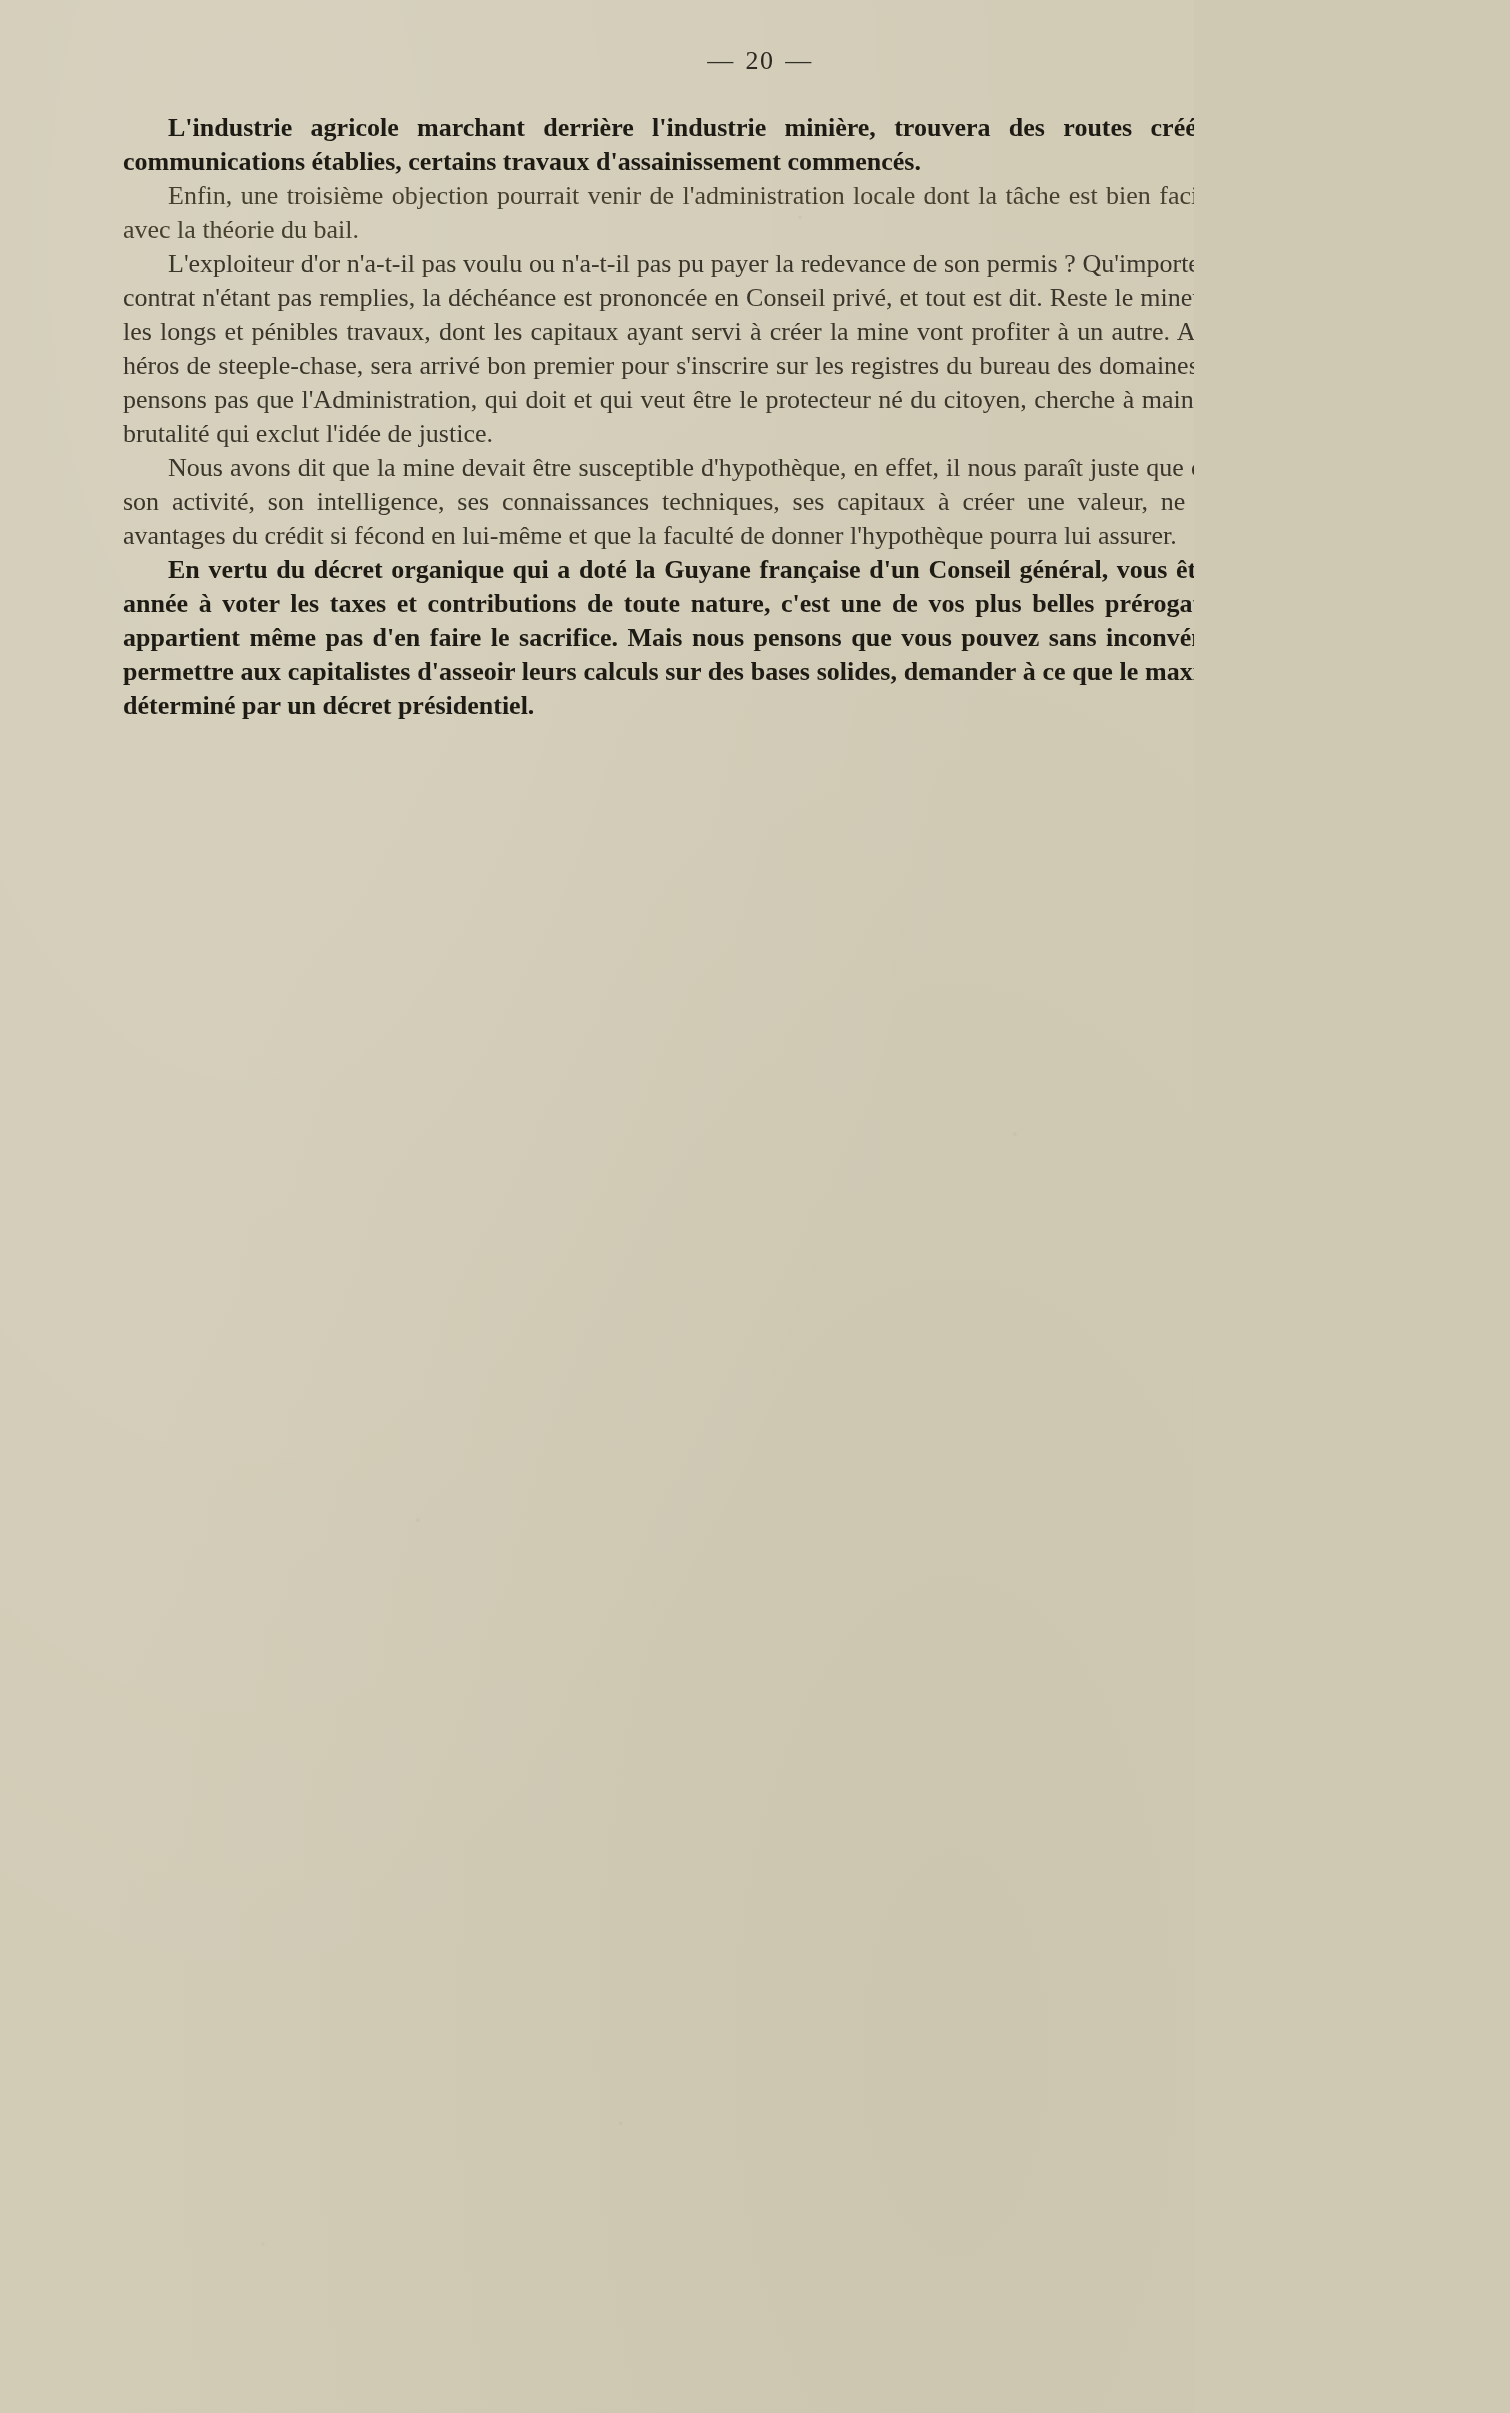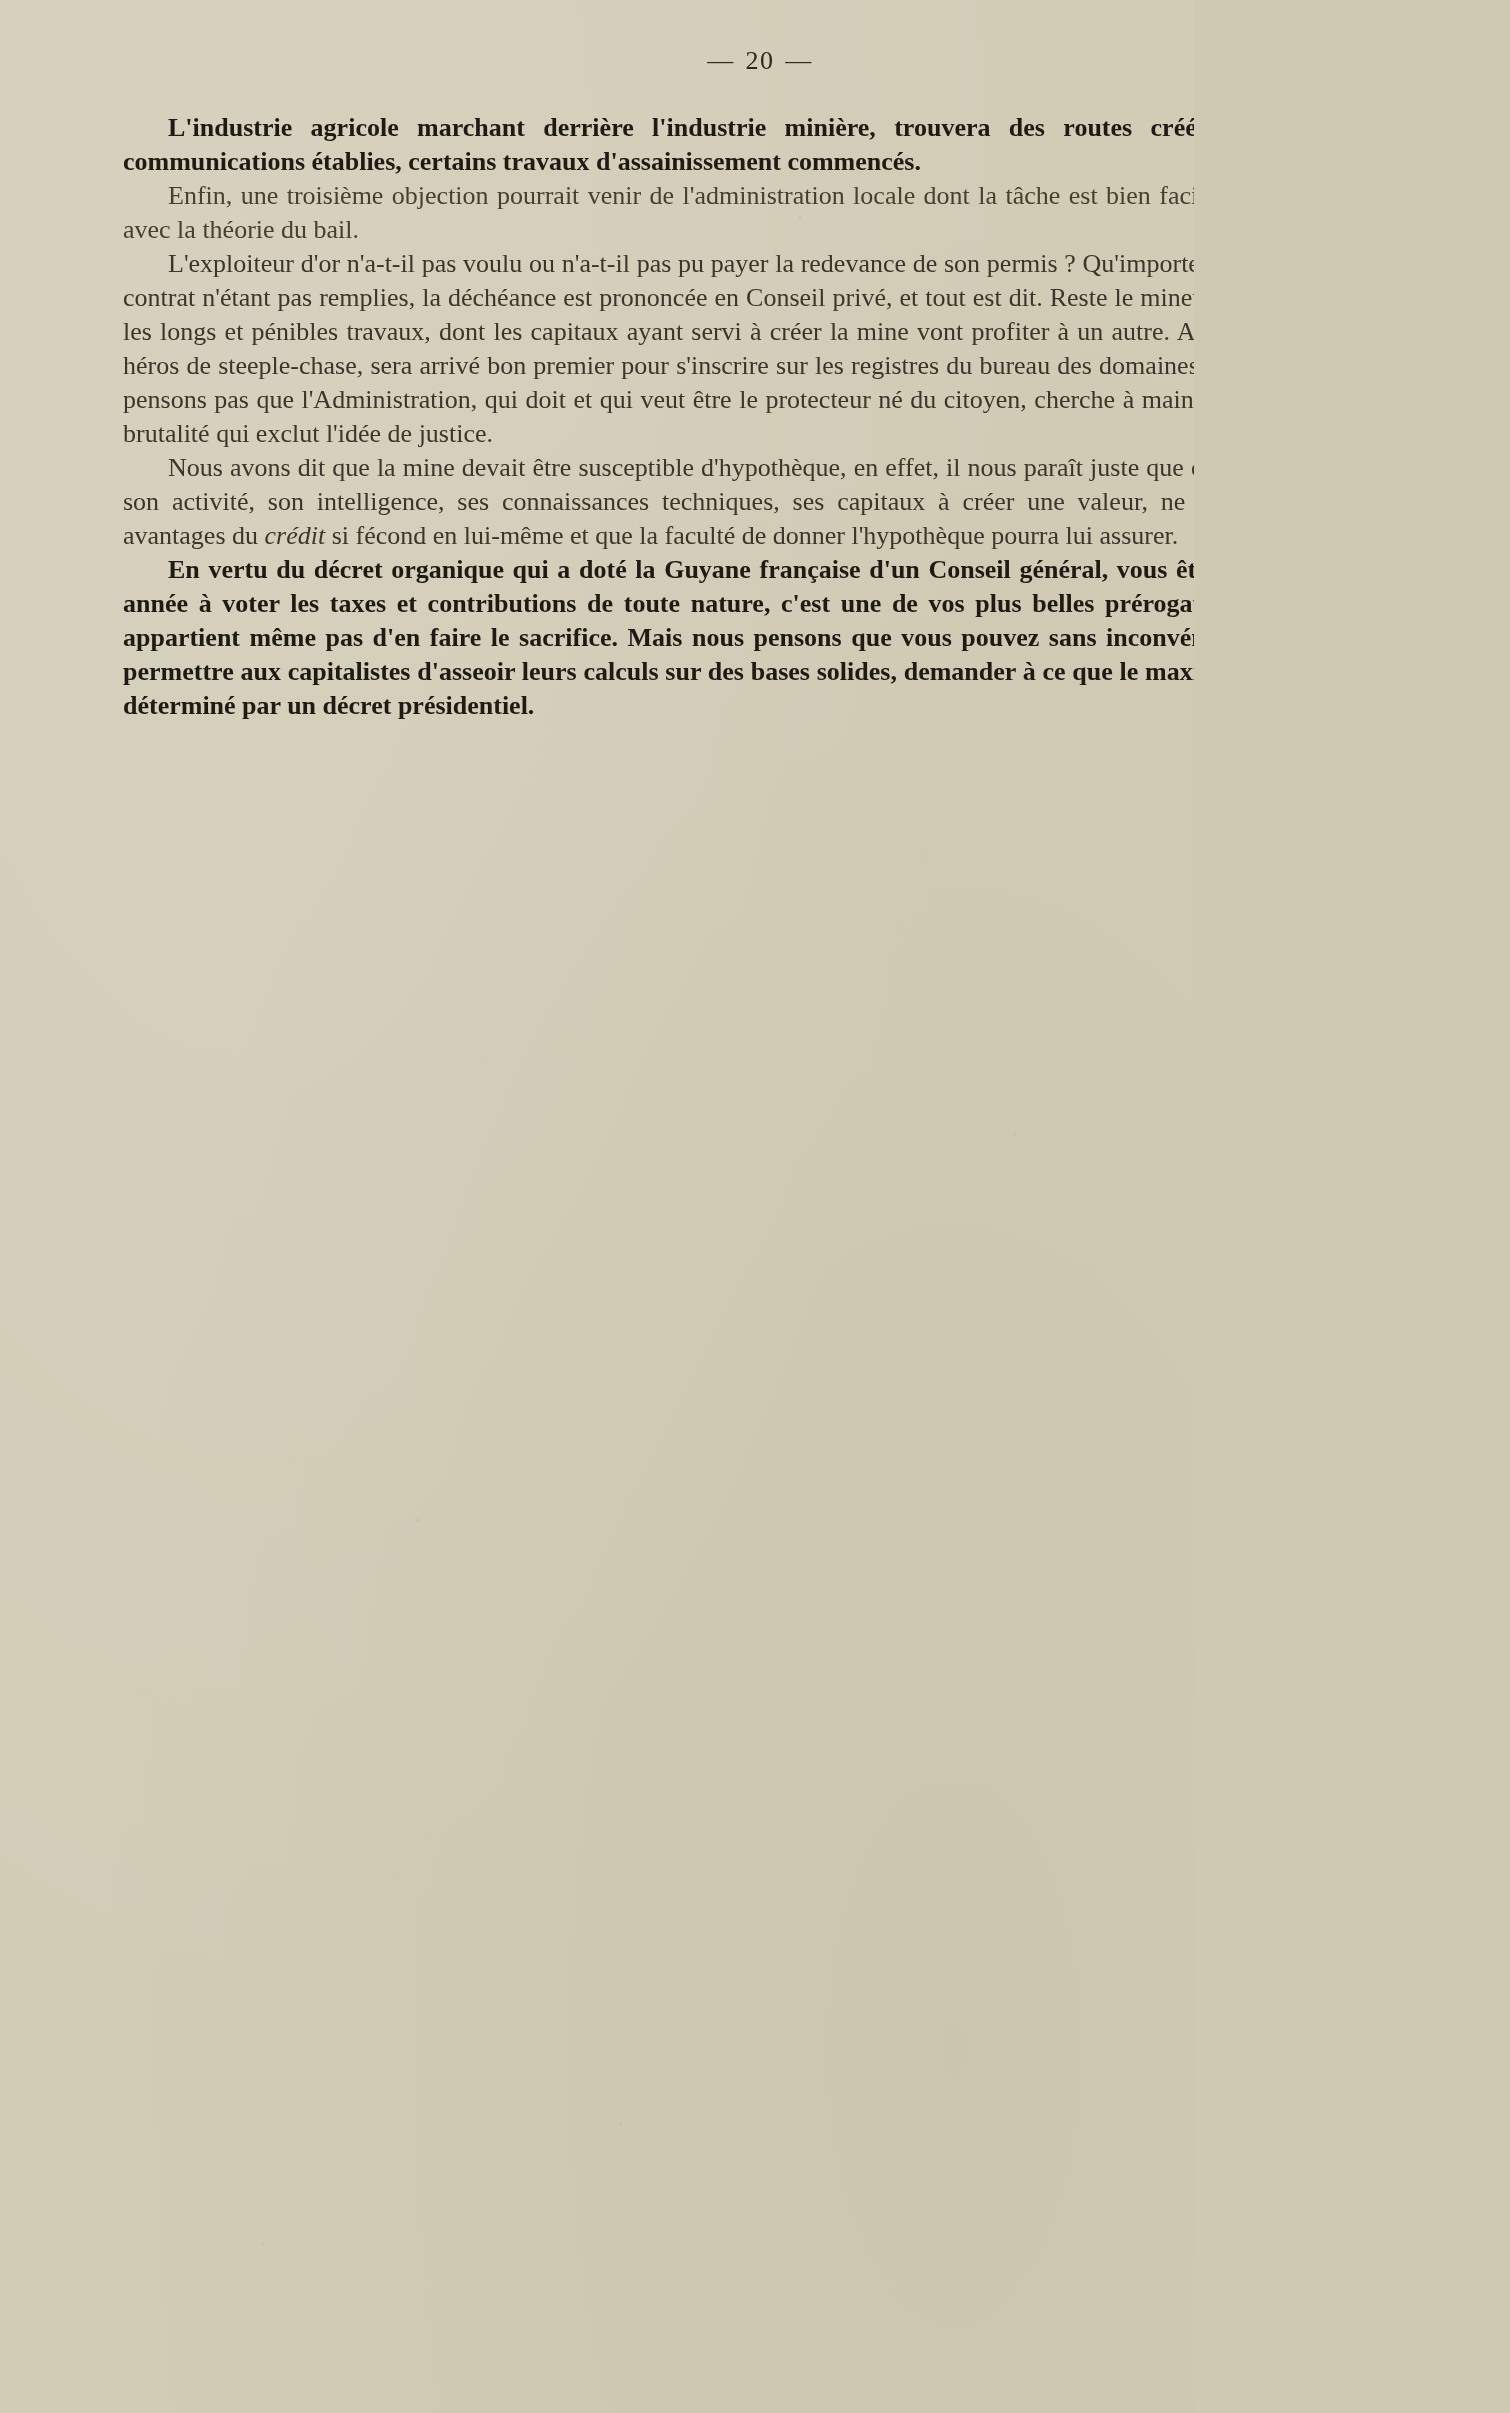--- a/index.html
+++ b/index.html
@@ -66,21 +66,20 @@
   }
   p.para {
     margin: 0;
     text-indent: 45px;
     hyphens: manual;
   }
   p.first {
     text-indent: 0;
   }
   .ital {
-    font-style: italic;
   }
   
   .fade1 { color: #3a362b; }
   .fade2 { color: #46412f; }
   .dark  { color: #1d1b14; font-weight: bold; }
 </style>
 </head>
 <body>
 
 <div class="page">

